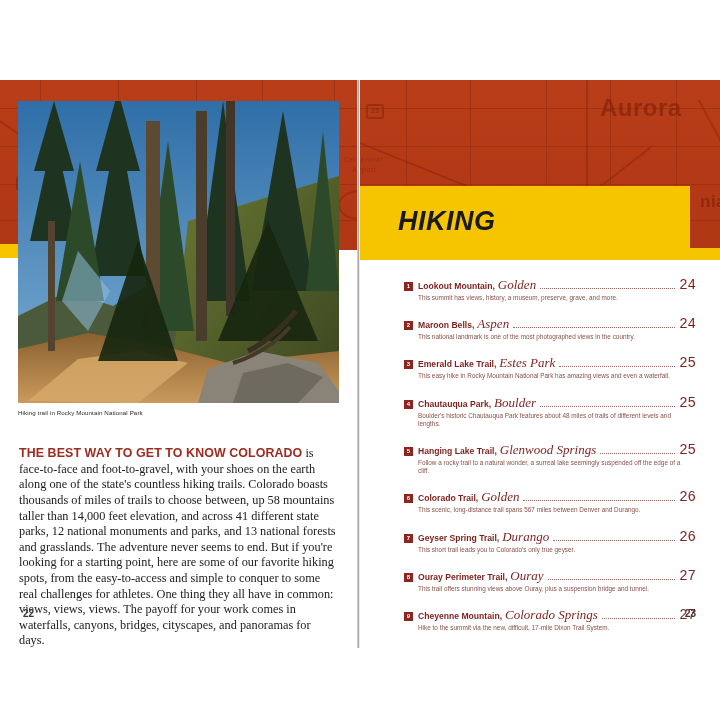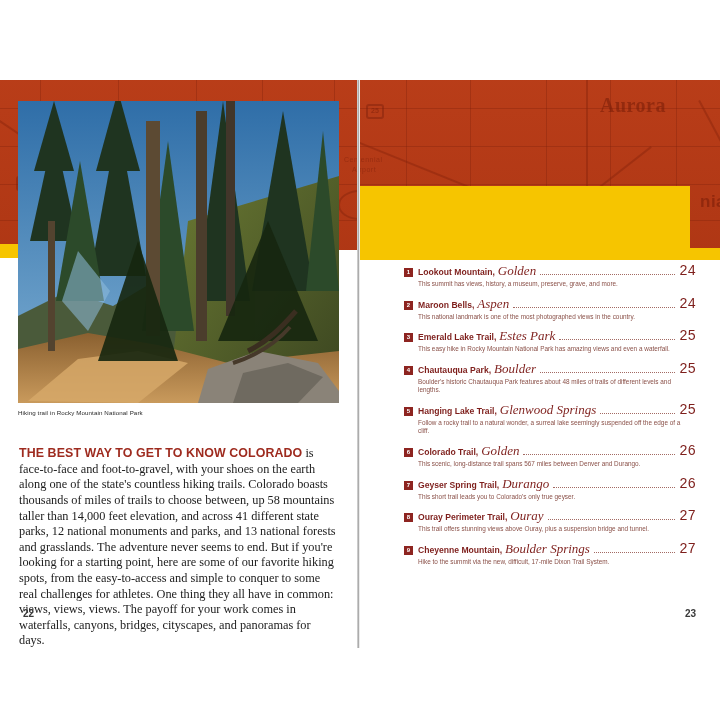--- a/index.html
+++ b/index.html
@@ -52,21 +52,21 @@
     font-size:10px;color:#3a3a3a;}
   .folio.left{left:23px;top:608px;}
   .folio.right{left:685px;top:608px;}
 
   
   .gutter{position:absolute;left:357px;top:80px;width:3px;height:568px;
     background:linear-gradient(90deg,#e6e6e6,#9b9b9b 45%,#cfcfcf 60%,#ffffff);}
 
   
   .toc{position:absolute;left:404px;top:263px;width:292px;}
-  .toc-entry{position:relative;margin-bottom:7.5px;}
+  .toc-entry{position:relative;margin-bottom:7.5px;margin-top:14px;}
   .toc-line{display:flex;align-items:baseline;width:100%;}
   .badge{display:inline-block;width:9px;height:9px;background:#8d2420;color:#ffffff;
     font-size:6px;font-weight:700;line-height:9px;text-align:center;
     margin-right:5px;flex:0 0 auto;position:relative;top:-1px;}
   .t-name{font-family:"Liberation Sans",sans-serif;font-weight:700;font-size:8.6px;
     color:#7e1f1c;white-space:nowrap;}
   .t-city{font-family:"Liberation Serif",serif;font-style:italic;font-size:13px;
     color:#7e1f1c;margin-left:3px;white-space:nowrap;}
   .dots{flex:1 1 auto;border-bottom:1px dotted #a36a63;margin:0 4px 2px 4px;height:1px;}
   .t-page{font-family:Liberation Mono, monospace;font-size:14px;color:#7e1f1c;
@@ -107,33 +107,34 @@
 
     <div class="mapblob" style="left:338px;top:110px;width:38px;height:26px;"></div>
     <div class="mapblob" style="left:66px;top:98px;width:34px;height:24px;"></div>
     <div class="mapblob" style="left:96px;top:126px;width:16px;height:12px;"></div>
 
     <div class="shield" style="left:16px;top:96px;width:14px;height:11px;">70</div>
     <div class="shield" style="left:92px;top:144px;width:14px;height:11px;">285</div>
     <div class="shield" style="left:366px;top:24px;width:14px;height:11px;">25</div>
 
     <div class="maptext" style="left:28px;top:38px;font-size:15px;">Glendale</div>
-    <div class="maptext" style="left:600px;top:14px;font-size:20px;font-family:Liberation Serif, serif;">Aurora</div>
+    <div class="maptext" style="left:600px;top:14px;font-size:24px;">Aurora</div>
     <div class="maptext" style="left:700px;top:112px;font-size:17px;">nial</div>
 
     <div class="maptext small" style="left:104px;top:62px;">Cherry Creek</div>
     <div class="maptext small" style="left:104px;top:72px;">State Park</div>
     <div class="maptext small" style="left:344px;top:76px;">Centennial</div>
     <div class="maptext small" style="left:352px;top:86px;">Airport</div>
   </div>
 
   <div class="yellow-left"></div>
   <div class="yellow-header"></div>
   <div class="yellow-header-foot"></div>
 
+  <div class="hiking-title">HIKING</div>
 
   <div class="photo">
     <svg width="321" height="302" viewBox="0 0 321 302">
       <defs>
         <linearGradient id="sky" x1="0" y1="0" x2="0" y2="1">
           <stop offset="0%" stop-color="#2f6ea8"></stop>
             <stop offset="100%" stop-color="#7fb0d4"></stop>
         </linearGradient>
         <linearGradient id="ground" x1="0" y1="0" x2="0" y2="1">
           <stop offset="0%" stop-color="#8a6030"></stop>
@@ -274,21 +275,21 @@
           <span class="t-city">Ouray</span>
           <span class="dots"></span>
           <span class="t-page">27</span>
         </div>
         <div class="t-desc">This trail offers stunning views above Ouray, plus a suspension bridge and tunnel.</div>
       </div>
       <div class="toc-entry">
         <div class="toc-line">
           <span class="badge">9</span>
           <span class="t-name">Cheyenne Mountain,</span>
-          <span class="t-city">Boulder Springs</span>
+          <span class="t-city">Colorado Springs</span>
           <span class="dots"></span>
           <span class="t-page">27</span>
         </div>
         <div class="t-desc">Hike to the summit via the new, difficult, 17-mile Dixon Trail System.</div>
       </div>
     </div>
 
 </div>
 
 </body></html>

